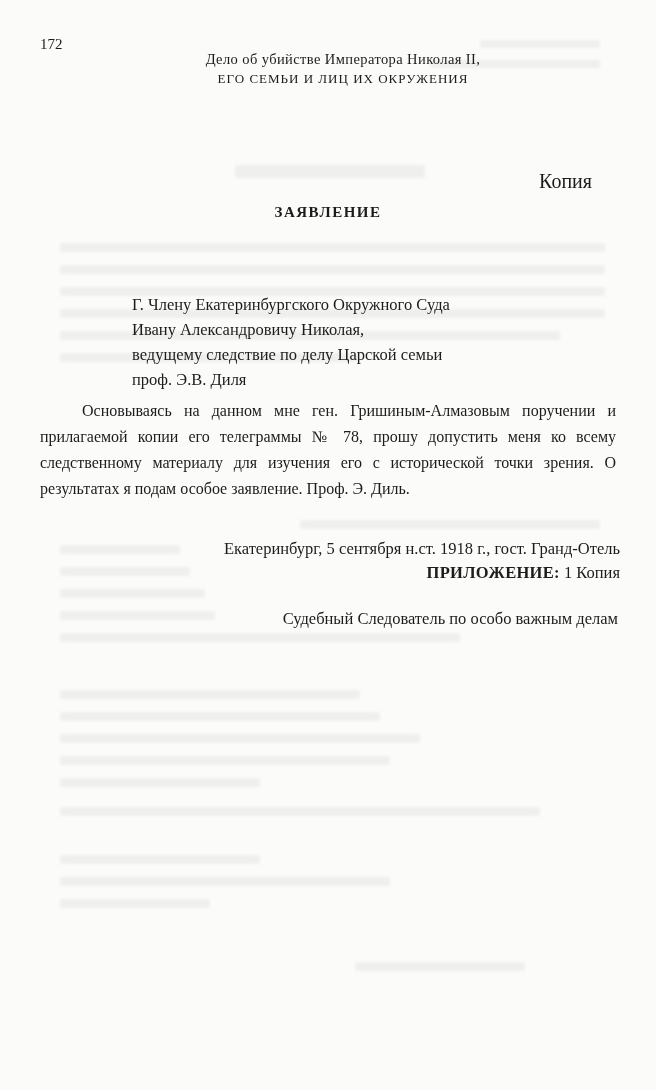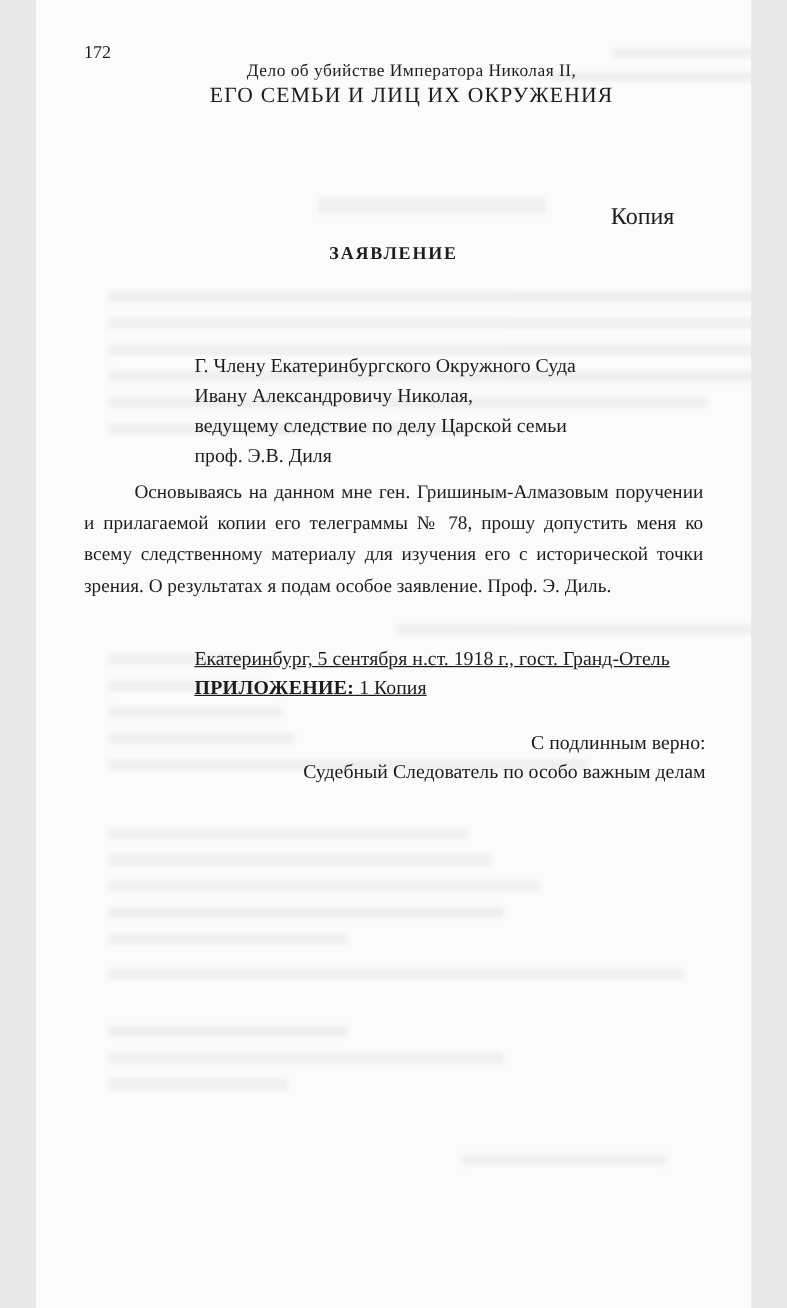--- a/index.html
+++ b/index.html
@@ -2,21 +2,21 @@
 <html lang="ru"><head>
 <meta charset="utf-8">
 <style>
   html, body {
     margin: 0;
     padding: 0;
     background: #e8e8e6;
   }
   .page {
     position: relative;
-    width: 596px;
+    width: 656px;
     height: 1090px;
     margin: 0 auto;
     background: #fbfbf9;
     overflow: hidden;
     font-family: "Liberation Serif", "DejaVu Serif", serif;
     color: #1c1c1c;
   }
   
   .ghost-layer {
     position: absolute;
@@ -50,21 +50,21 @@
     right: 60px;
     text-align: center;
     line-height: 20px;
   }
   .running-header .rh1 {
     font-size: 14.5px;
     letter-spacing: 0.4px;
     margin-top: 16px;
   }
   .running-header .rh2 {
-    font-size: 18px;
+    font-size: 13px;
     letter-spacing: 1px;
   }
   .copy-label {
     position: absolute;
     top: 170px;
     right: 64px;
     font-size: 20px;
   }
   .doc-title {
     position: absolute;
@@ -92,24 +92,23 @@
     font-size: 16px;
     line-height: 26px;
     text-align: justify;
     text-indent: 42px;
   }
   .dateline-block {
     position: absolute;
     top: 537px;
     left: 132px;
     right: 36px;
-    text-align: left;
+    text-align: right;
     font-size: 16.5px;
     line-height: 24px;
-    text-decoration: underline;
   }
   .attachment-label {
     font-weight: bold;
     letter-spacing: 0.3px;
   }
   .certification {
     position: absolute;
     top: 607px;
     left: 40px;
     right: 38px;
@@ -177,18 +176,17 @@
     <div class="body-paragraph">Основываясь на данном мне ген. Гришиным-Алмазовым поручении и прилагаемой копии его телеграммы № 78, прошу допустить меня ко всему следственному материалу для изучения его с исторической точки зрения. О результатах я подам особое заявление. Проф. Э. Диль.</div>
 
     <div class="dateline-block">
       <div>Екатеринбург, 5 сентября н.ст. 1918 г., гост. Гранд-Отель</div>
       <div>
         <span class="attachment-label">ПРИЛОЖЕНИЕ:</span><span> 1 Копия</span>
       </div>
     </div>
 
     <div class="certification">
-      <div>С подлинным верно:</div>
       <div>Судебный Следователь по особо важным делам</div>
     </div>
 
   </div>
 </div>
 
 </body></html>

